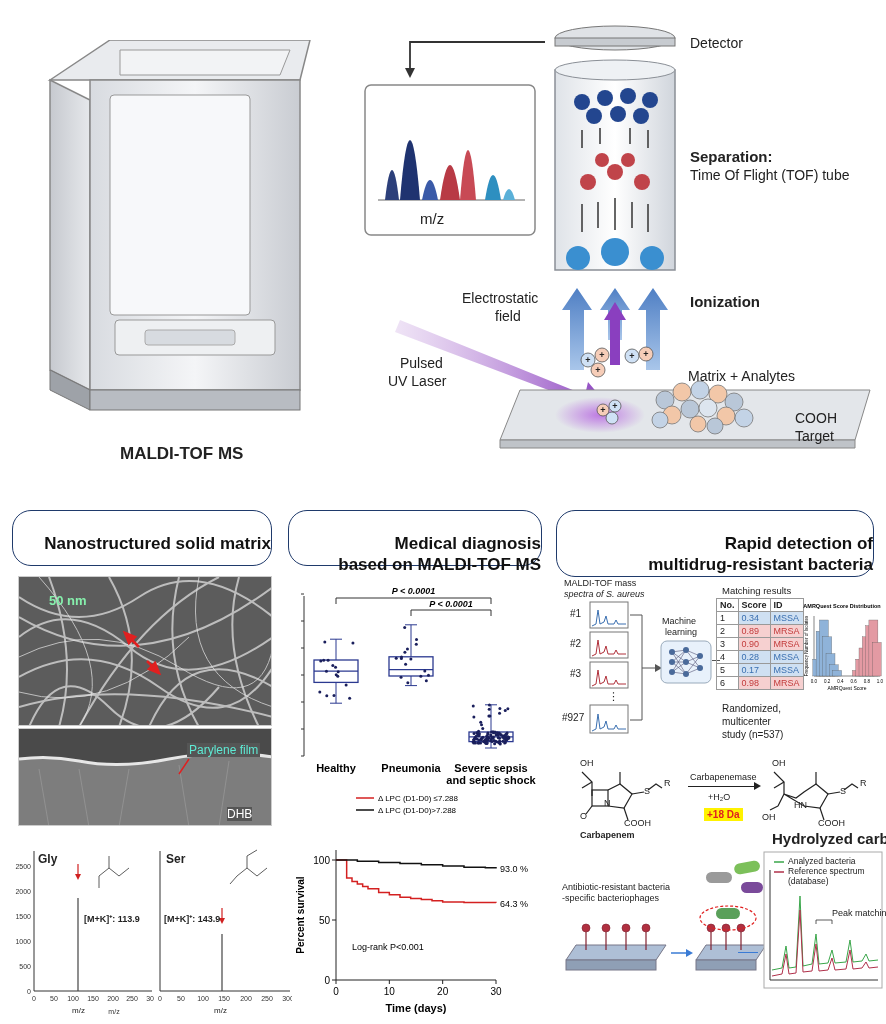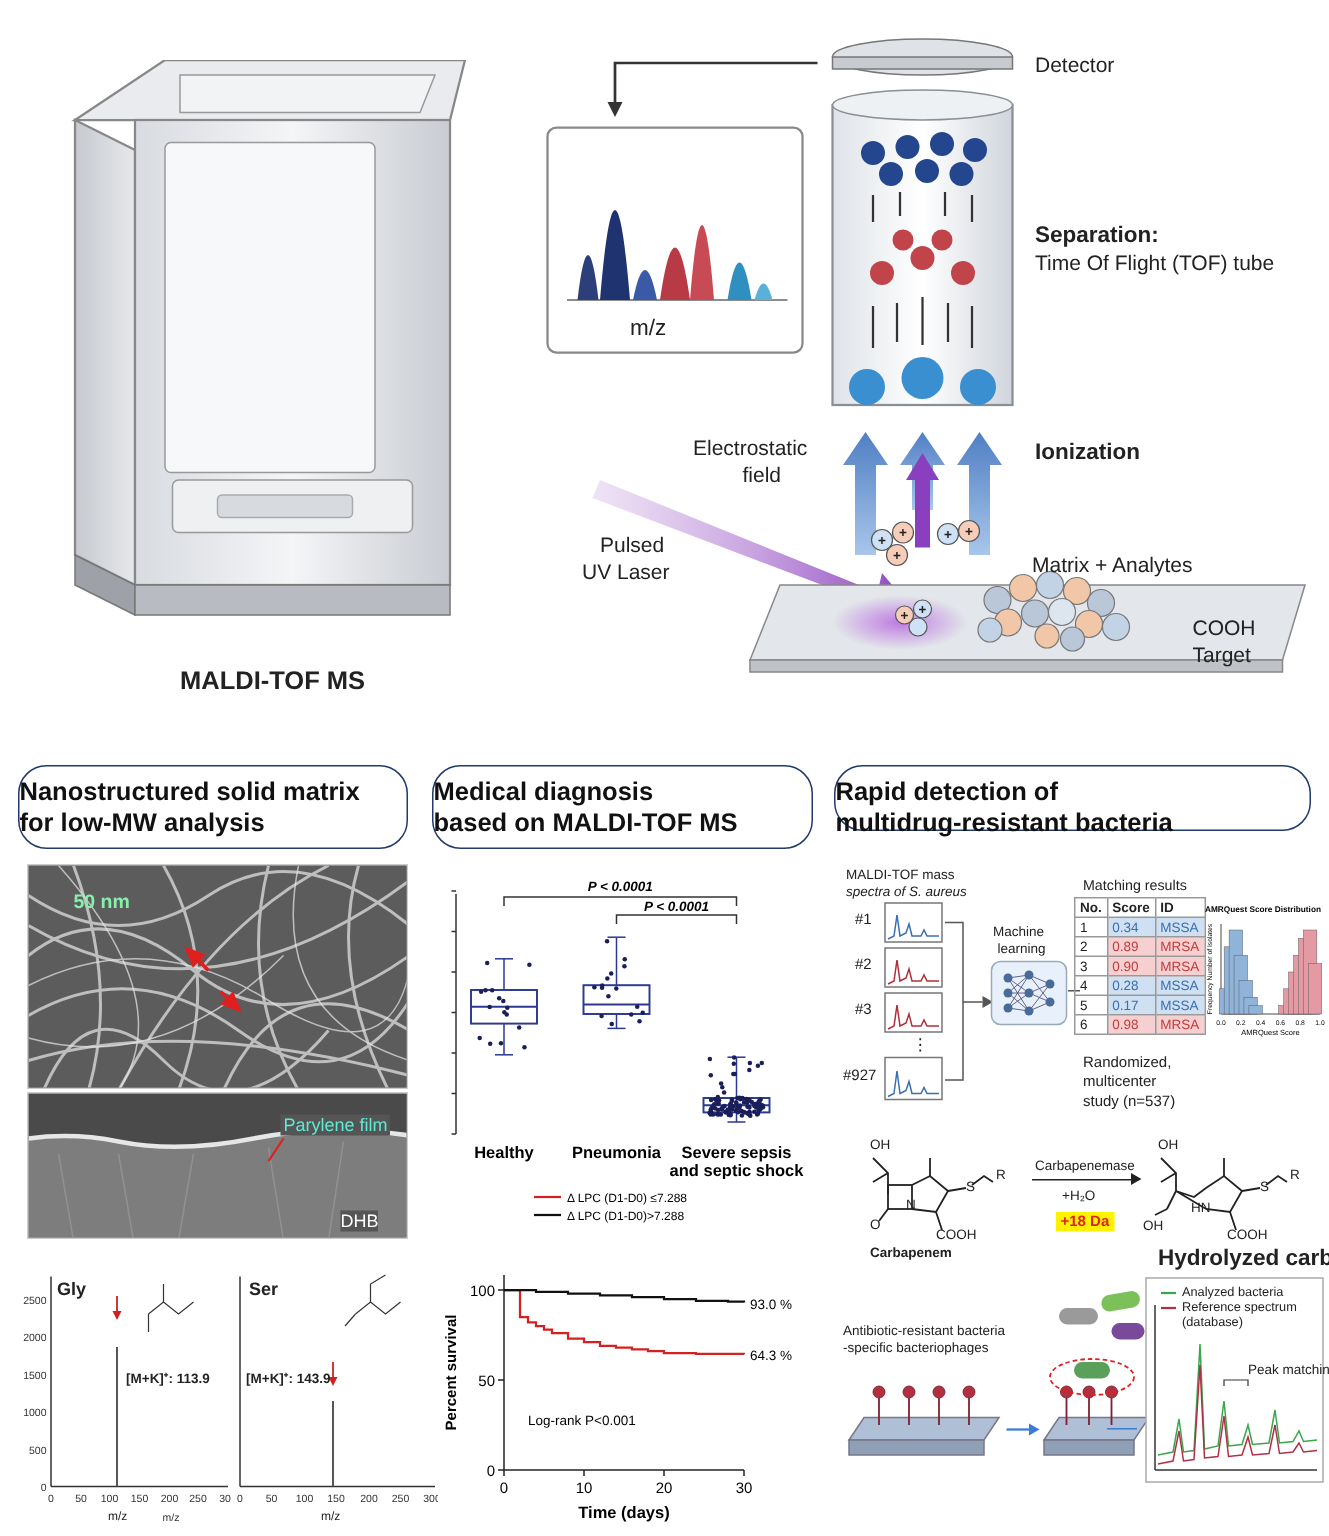--- a/index.html
+++ b/index.html
@@ -1,19 +1,19 @@
 <!DOCTYPE html>
 <html><head>
 <meta charset="utf-8">
 <style>
   *{box-sizing:border-box;margin:0;padding:0}
   body{width:886px;height:1024px;background:#ffffff;font-family:"Liberation Sans",sans-serif;position:relative;overflow:hidden;color:#222}
   .abs{position:absolute}
   .t{position:absolute;white-space:nowrap}
-  .hdr{position:absolute;border:1.5px solid #1f3a6b;border-radius:19px;text-align:left;font-weight:bold;font-size:17px;line-height:21px;color:#111;padding-top:6px;background:#fff}
+  .hdr{position:absolute;border:1.5px solid #1f3a6b;border-radius:19px;text-align:right;font-weight:bold;font-size:17px;line-height:21px;color:#111;padding-top:22px;background:#fff}
   .bold{font-weight:bold}
   .sem{position:absolute;overflow:hidden;border:1px solid #ccc}
   .tbl{position:absolute;border-collapse:collapse;font-size:9px}
   .tbl td,.tbl th{border:1px solid #999;padding:1px 3px;text-align:left;height:13px}
   .tbl th{background:#fff;font-weight:bold}
   .mssa{background:#cfe0f2;color:#3a6fb0}
   .mrsa{background:#f6d0d0;color:#c23b3b}
 </style>
 </head>
 <body>
@@ -175,27 +175,26 @@
 <div class="t" style="left:462px;top:290px;font-size:14px">Electrostatic</div>
 <div class="t" style="left:495px;top:308px;font-size:14px">field</div>
 <div class="t" style="left:400px;top:355px;font-size:14px">Pulsed</div>
 <div class="t" style="left:388px;top:373px;font-size:14px">UV Laser</div>
 <div class="t" style="left:688px;top:368px;font-size:14px">Matrix + Analytes</div>
 <div class="t" style="left:795px;top:410px;font-size:14px">COOH</div>
 <div class="t" style="left:795px;top:428px;font-size:14px">Target</div>
 
 <div class="hdr" style="left:12px;top:510px;width:260px;height:56px">
   <div>Nanostructured solid matrix</div>
-  <div>for low-MW analysis</div>
 </div>
 <div class="hdr" style="left:288px;top:510px;width:254px;height:56px">
   <div>Medical diagnosis</div>
   <div>based on MALDI-TOF MS</div>
 </div>
-<div class="hdr" style="left:556px;top:510px;width:318px;height:44px">
+<div class="hdr" style="left:556px;top:510px;width:318px;height:67px">
   <div>Rapid detection of</div>
   <div>multidrug-resistant bacteria</div>
 </div>
 
 <div class="sem" style="left:18px;top:576px;width:254px;height:150px;background:#6d6d6d">
   <svg width="254" height="150">
     <rect width="254" height="150" fill="#5c5c5c"></rect>
     <g stroke="#cfcfcf" stroke-width="2" fill="none" opacity="0.85">
       <path d="M0 20 Q60 60 120 20 T254 40"></path>
         <path d="M0 60 Q50 20 110 70 T254 60"></path>

